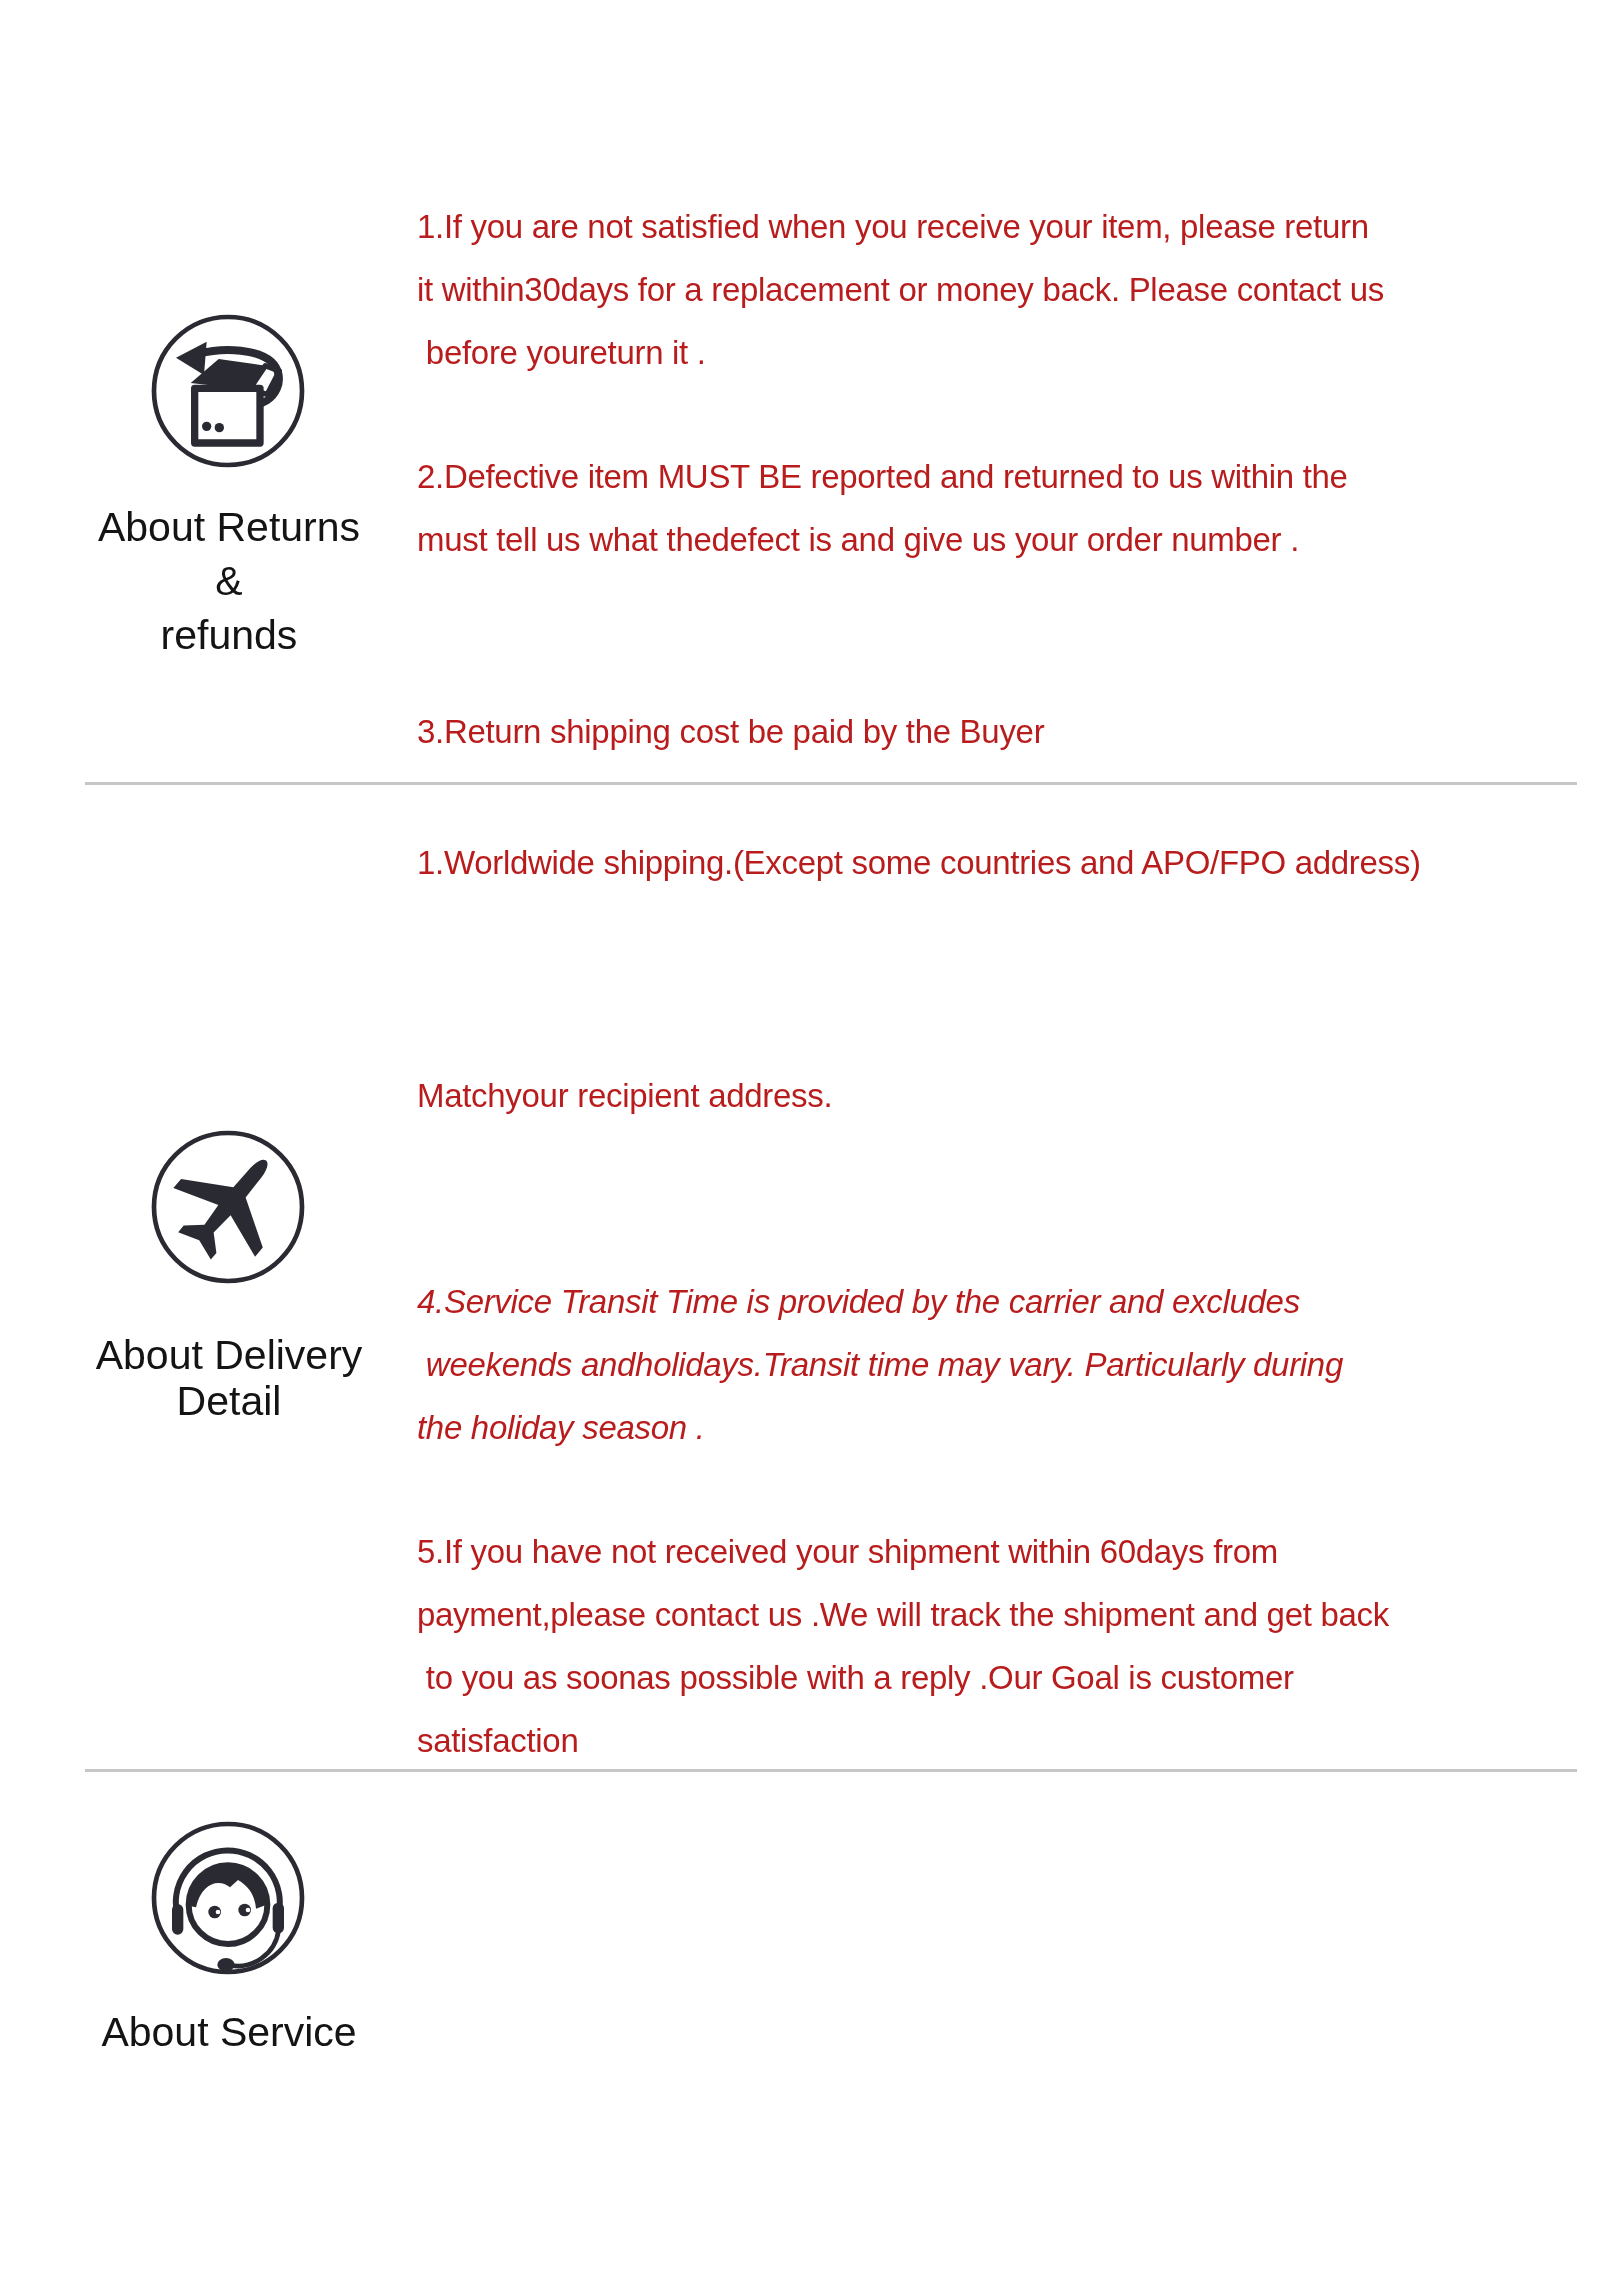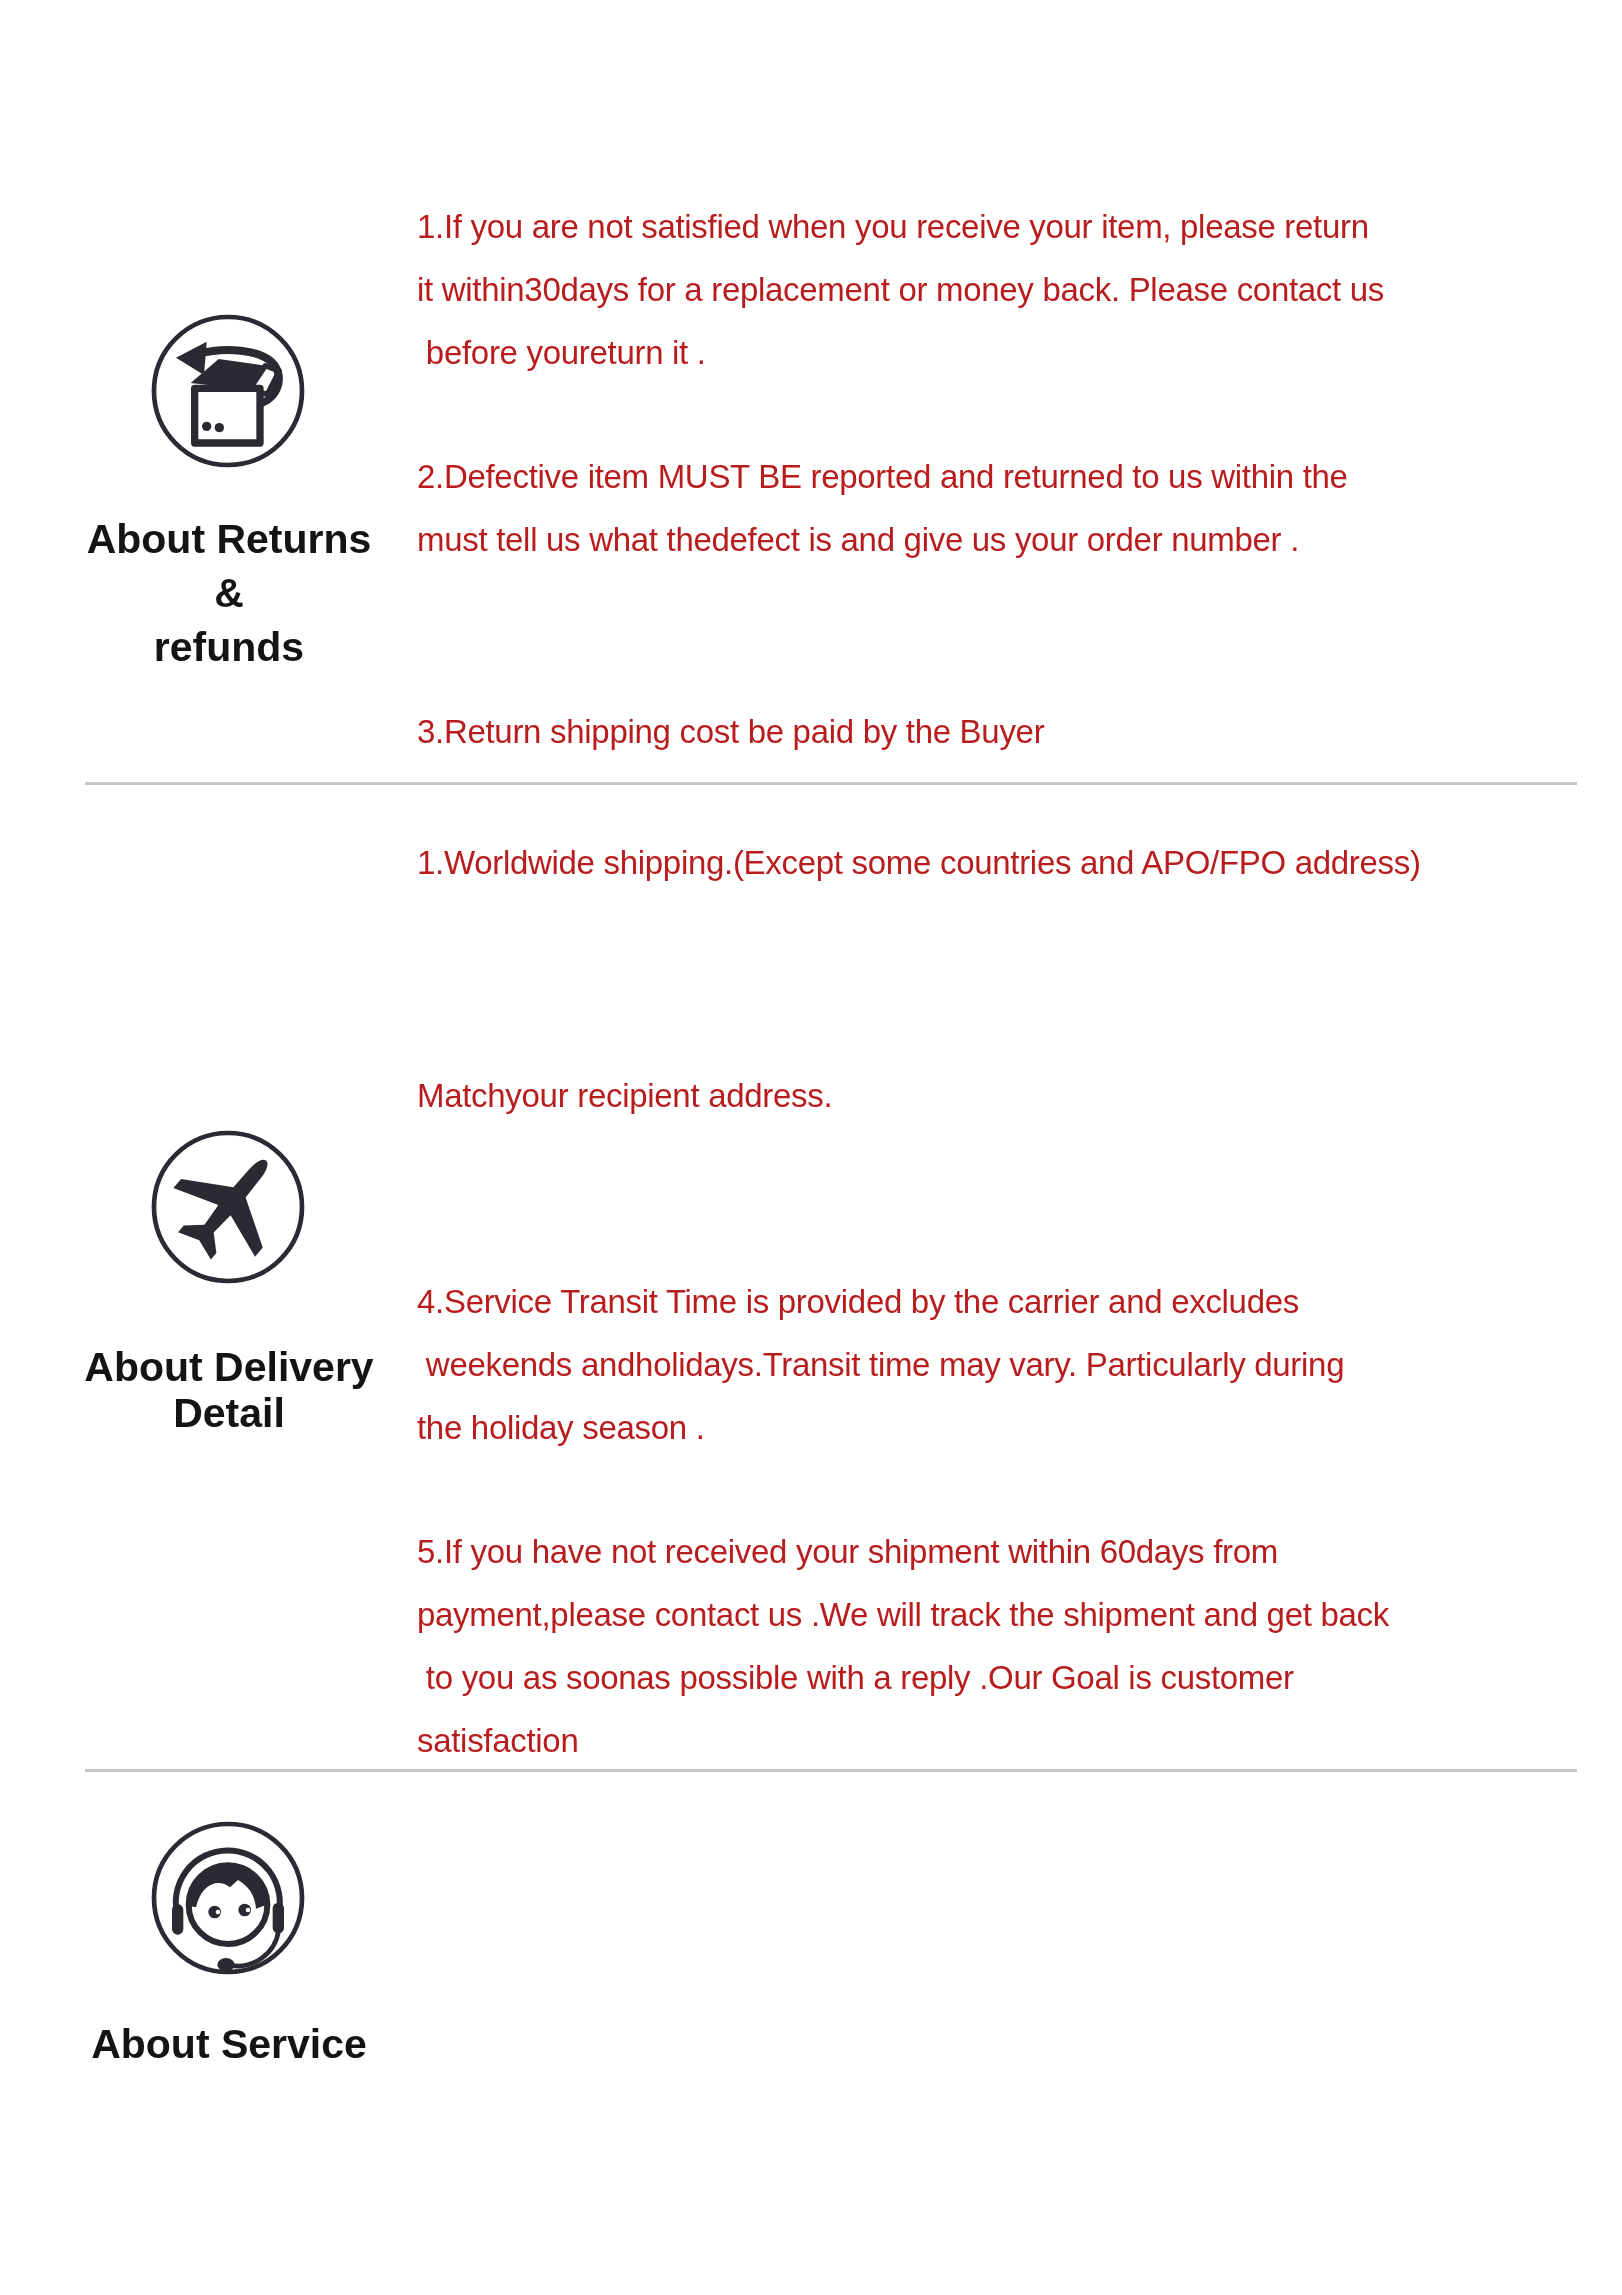--- a/index.html
+++ b/index.html
@@ -20,24 +20,23 @@
     line-height:63px;
     letter-spacing:-0.3px;
   }
   .para .line{white-space:pre;}
   .heading{
     position:absolute;
     left:36px;
     width:386px;
     text-align:center;
     color:#141414;
-    font-weight:bold;
+    font-weight:normal;
     font-size:41px;
     line-height:54px;
-    margin-top:12px;
   }
   .heading .hline{white-space:pre;}
   .heading.two-line{line-height:46px;}
   .divider{
     position:absolute;
     left:85px;
     width:1492px;
     height:2.6px;
     background:#c6c6c6;
   }
@@ -106,21 +105,21 @@
         <path d="M119 30 C125 30 129 39 130 54 L131 92 L199 133 L199 151 L131 127 L128 163 L151 184 L151 197 L119 186 L87 197 L87 184 L110 163 L107 127 L39 151 L39 133 L107 92 L108 54 C109 39 113 30 119 30 Z" fill="currentColor"></path>
       </g>
     </svg>
   </div>
 
   <div class="heading two-line" style="top:1332px;">
     <div class="hline">About Delivery</div>
     <div class="hline">Detail</div>
   </div>
 
-  <div class="para" style="top:1270px;">
+  <div class="para" style="top:1270px;font-style:italic;">
     <div class="line">4.Service Transit Time is provided by the carrier and excludes</div>
     <div class="line"> weekends andholidays.Transit time may vary. Particularly during</div>
     <div class="line">the holiday season .</div>
   </div>
 
   <div class="para" style="top:1520px;">
     <div class="line">5.If you have not received your shipment within 60days from</div>
     <div class="line">payment,please contact us .We will track the shipment and get back</div>
     <div class="line"> to you as soonas possible with a reply .Our Goal is customer</div>
     <div class="line">satisfaction</div>

